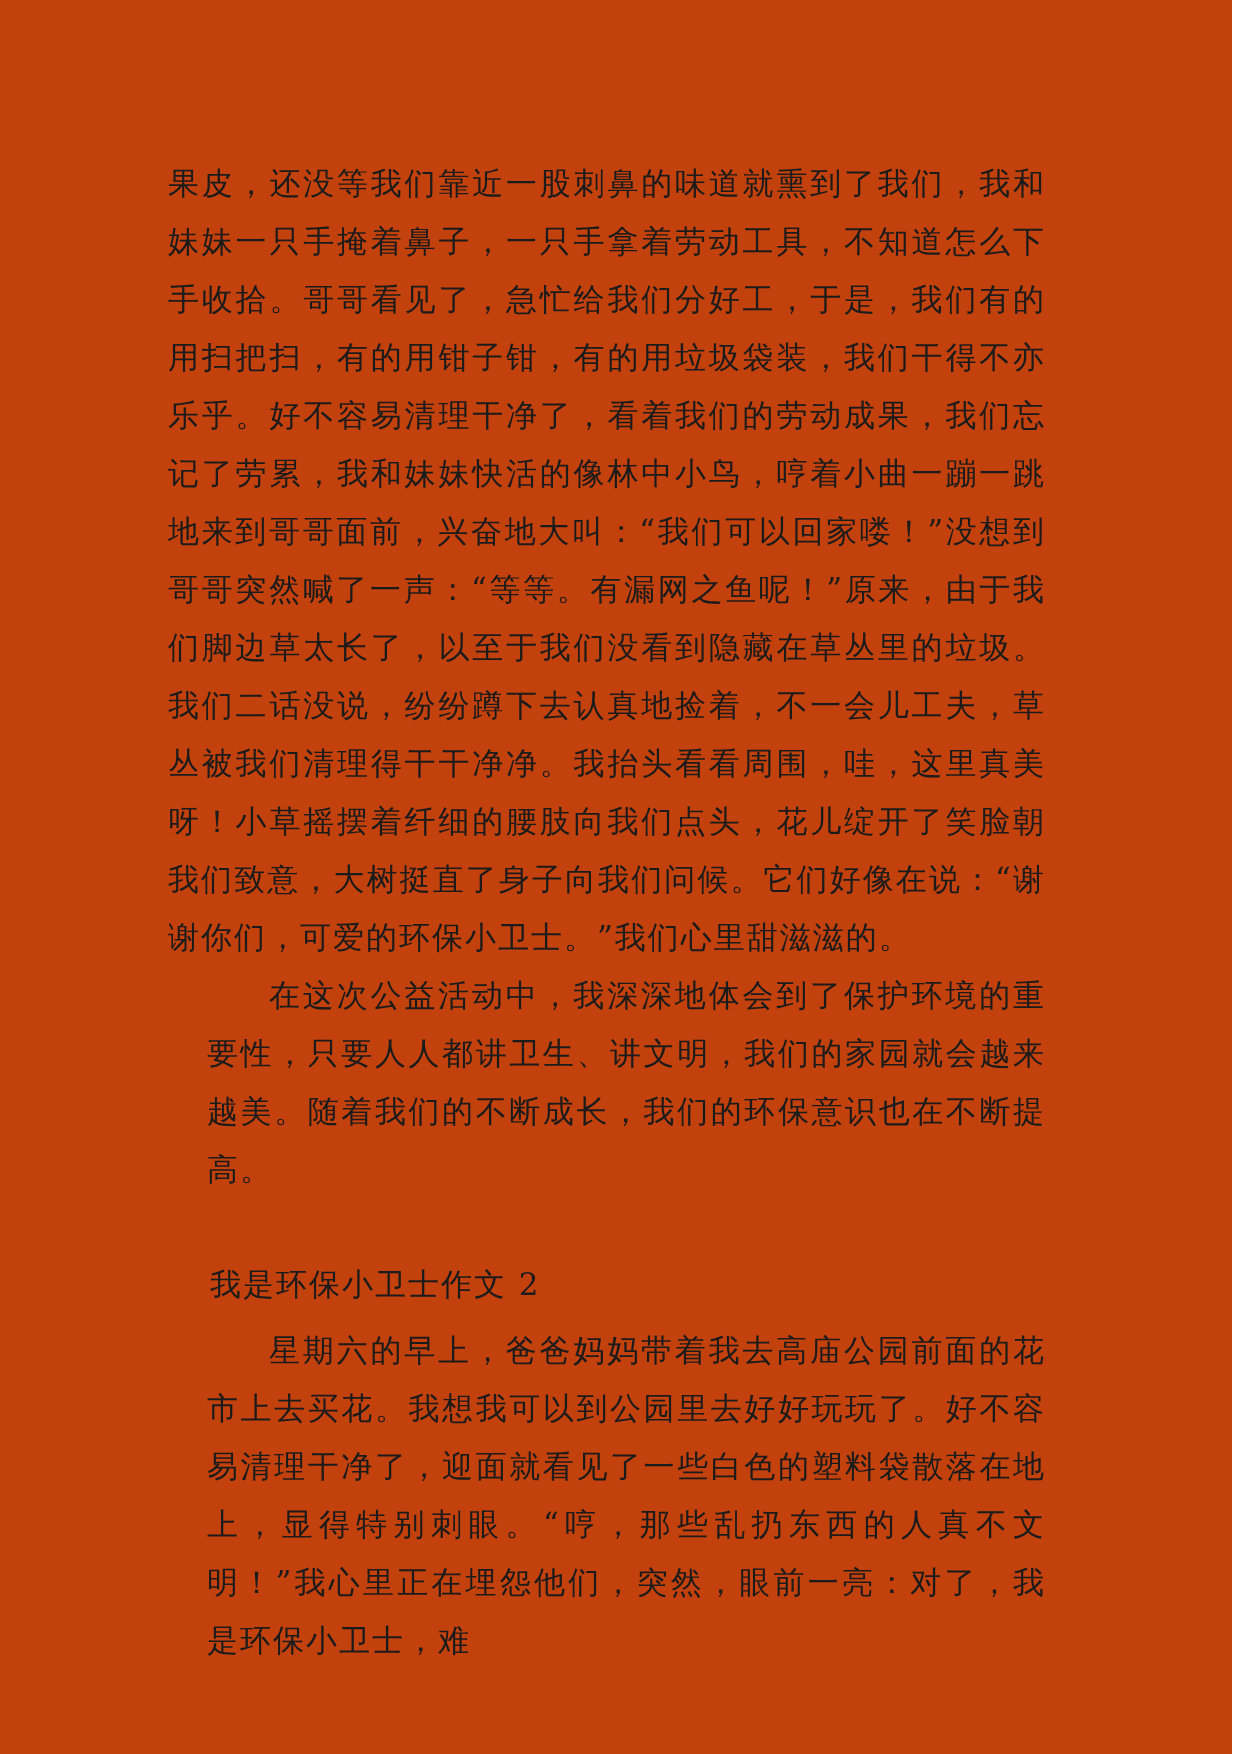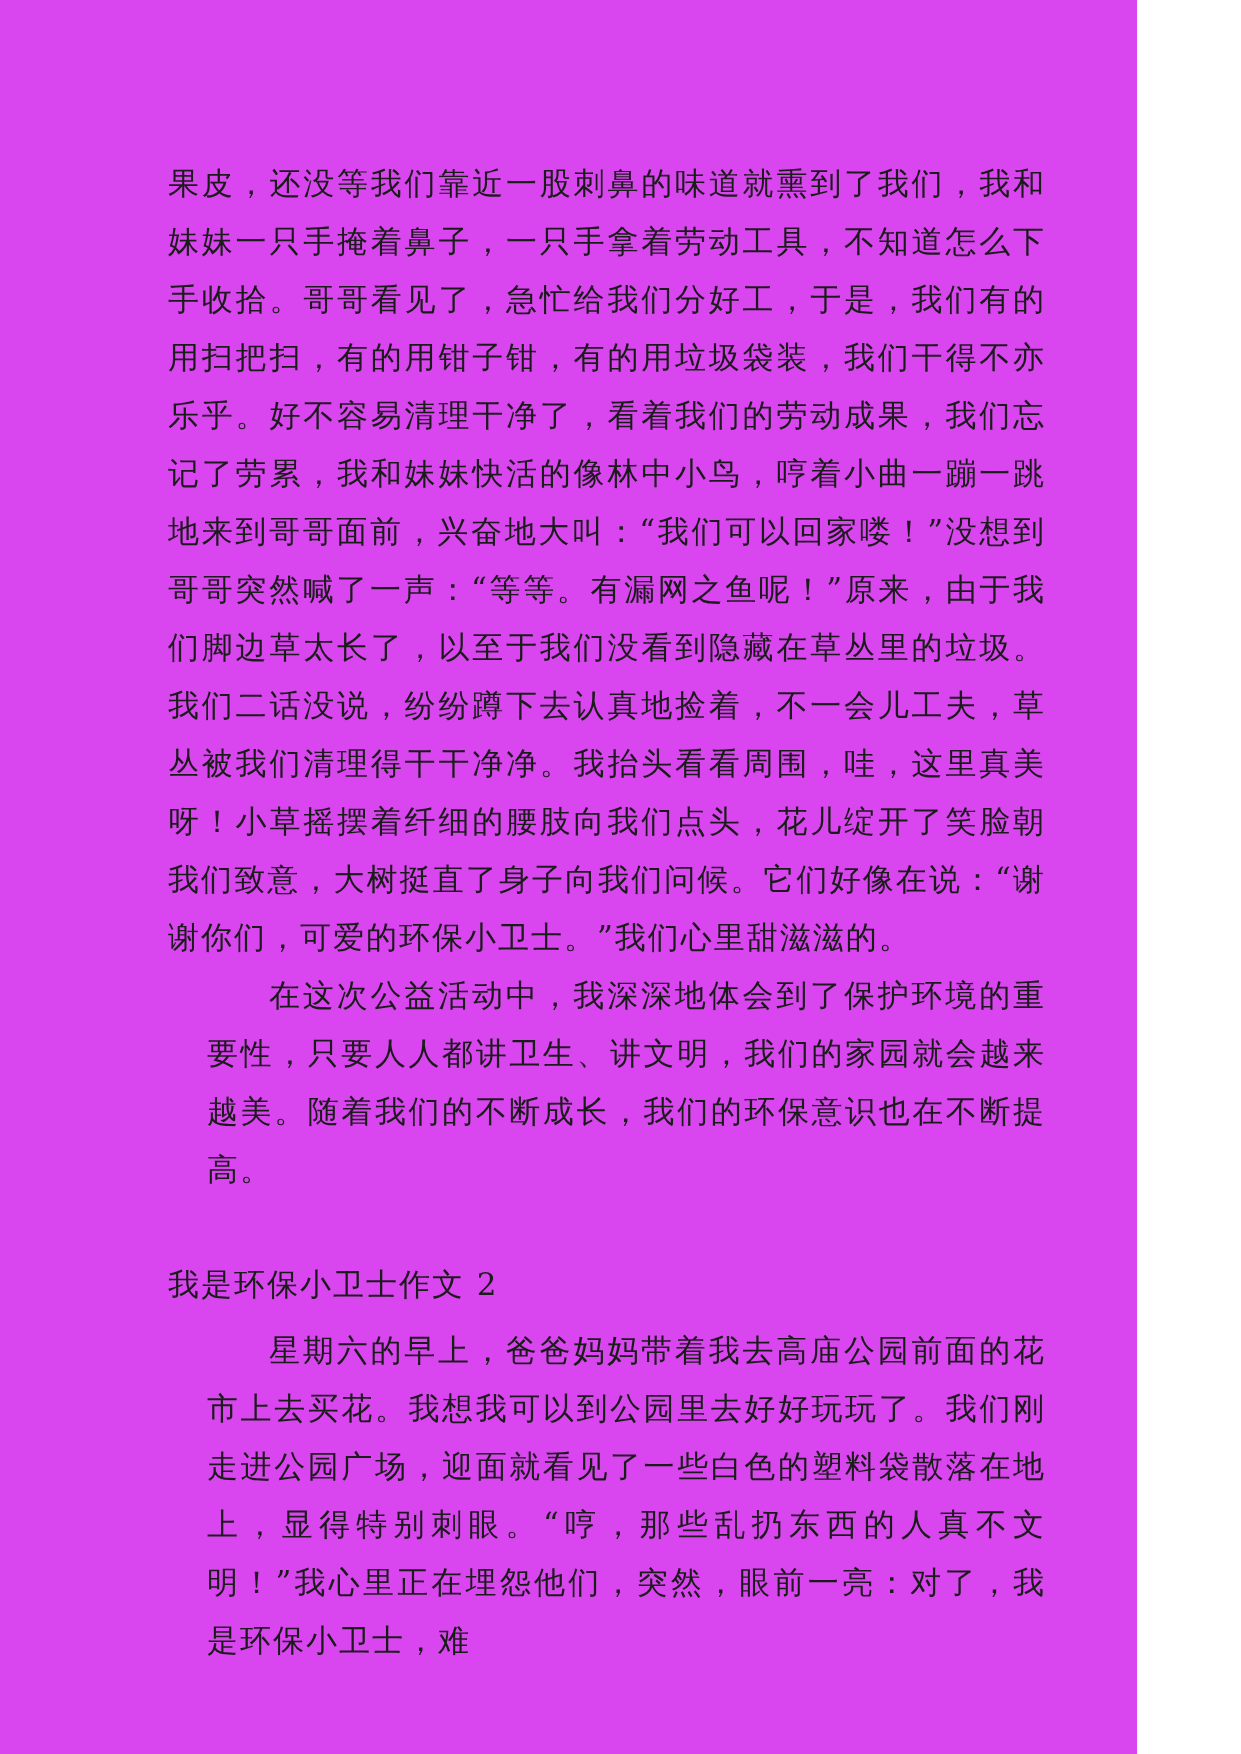--- a/index.html
+++ b/index.html
@@ -2,23 +2,23 @@
 <html><head>
 <meta charset="utf-8">
 <style>
   html, body {
     margin: 0;
     padding: 0;
     background: #ffffff;
   }
   .page {
     position: relative;
-    width: 1137px;
+    width: 1232px;
     height: 1754px;
-    background: #d946ef;
+    background: #c2410c;
     overflow: hidden;
   }
   .text-column {
     position: absolute;
     left: 168px;
     top: 154px;
     width: 878px;
     color: #1b1b1b;
     font-family: "DejaVu Serif", "Liberation Serif", serif;
     font-weight: 400;
@@ -36,25 +36,26 @@
   }
   .para.indent {
     text-indent: 2em;
     margin-left: 39px;
   }
   .para.heading {
     margin-top: 57px;
     margin-bottom: 8px;
     text-align: left;
     text-indent: 0;
+    margin-left: 42px;
   }
 </style>
 </head>
 <body>
 
 <div class="page">
   <div class="text-column">
     <p class="para">果皮，还没等我们靠近一股刺鼻的味道就熏到了我们，我和妹妹一只手掩着鼻子，一只手拿着劳动工具，不知道怎么下手收拾。哥哥看见了，急忙给我们分好工，于是，我们有的用扫把扫，有的用钳子钳，有的用垃圾袋装，我们干得不亦乐乎。好不容易清理干净了，看着我们的劳动成果，我们忘记了劳累，我和妹妹快活的像林中小鸟，哼着小曲一蹦一跳地来到哥哥面前，兴奋地大叫：“我们可以回家喽！”没想到哥哥突然喊了一声：“等等。有漏网之鱼呢！”原来，由于我们脚边草太长了，以至于我们没看到隐藏在草丛里的垃圾。我们二话没说，纷纷蹲下去认真地捡着，不一会儿工夫，草丛被我们清理得干干净净。我抬头看看周围，哇，这里真美呀！小草摇摆着纤细的腰肢向我们点头，花儿绽开了笑脸朝我们致意，大树挺直了身子向我们问候。它们好像在说：“谢谢你们，可爱的环保小卫士。”我们心里甜滋滋的。</p>
     <p class="para indent">在这次公益活动中，我深深地体会到了保护环境的重要性，只要人人都讲卫生、讲文明，我们的家园就会越来越美。随着我们的不断成长，我们的环保意识也在不断提高。</p>
     <p class="para heading">我是环保小卫士作文 2</p>
-    <p class="para indent">星期六的早上，爸爸妈妈带着我去高庙公园前面的花市上去买花。我想我可以到公园里去好好玩玩了。我们刚走进公园广场，迎面就看见了一些白色的塑料袋散落在地上，显得特别刺眼。“哼，那些乱扔东西的人真不文明！”我心里正在埋怨他们，突然，眼前一亮：对了，我是环保小卫士，难</p>
+    <p class="para indent">星期六的早上，爸爸妈妈带着我去高庙公园前面的花市上去买花。我想我可以到公园里去好好玩玩了。好不容易清理干净了，迎面就看见了一些白色的塑料袋散落在地上，显得特别刺眼。“哼，那些乱扔东西的人真不文明！”我心里正在埋怨他们，突然，眼前一亮：对了，我是环保小卫士，难</p>
   </div>
 </div>
 
 </body></html>

